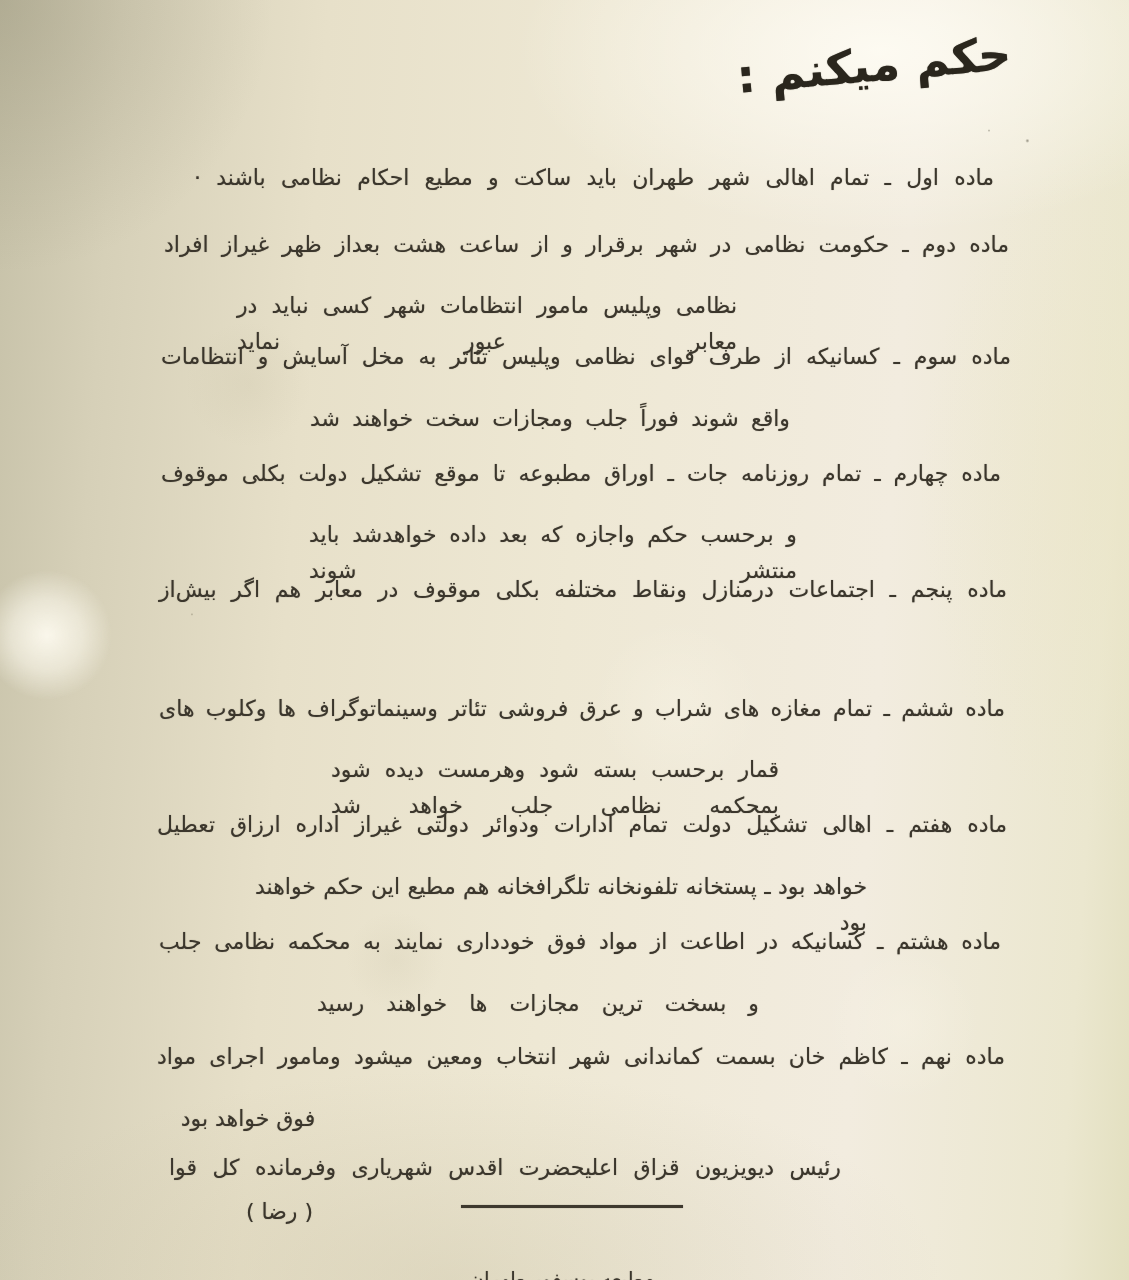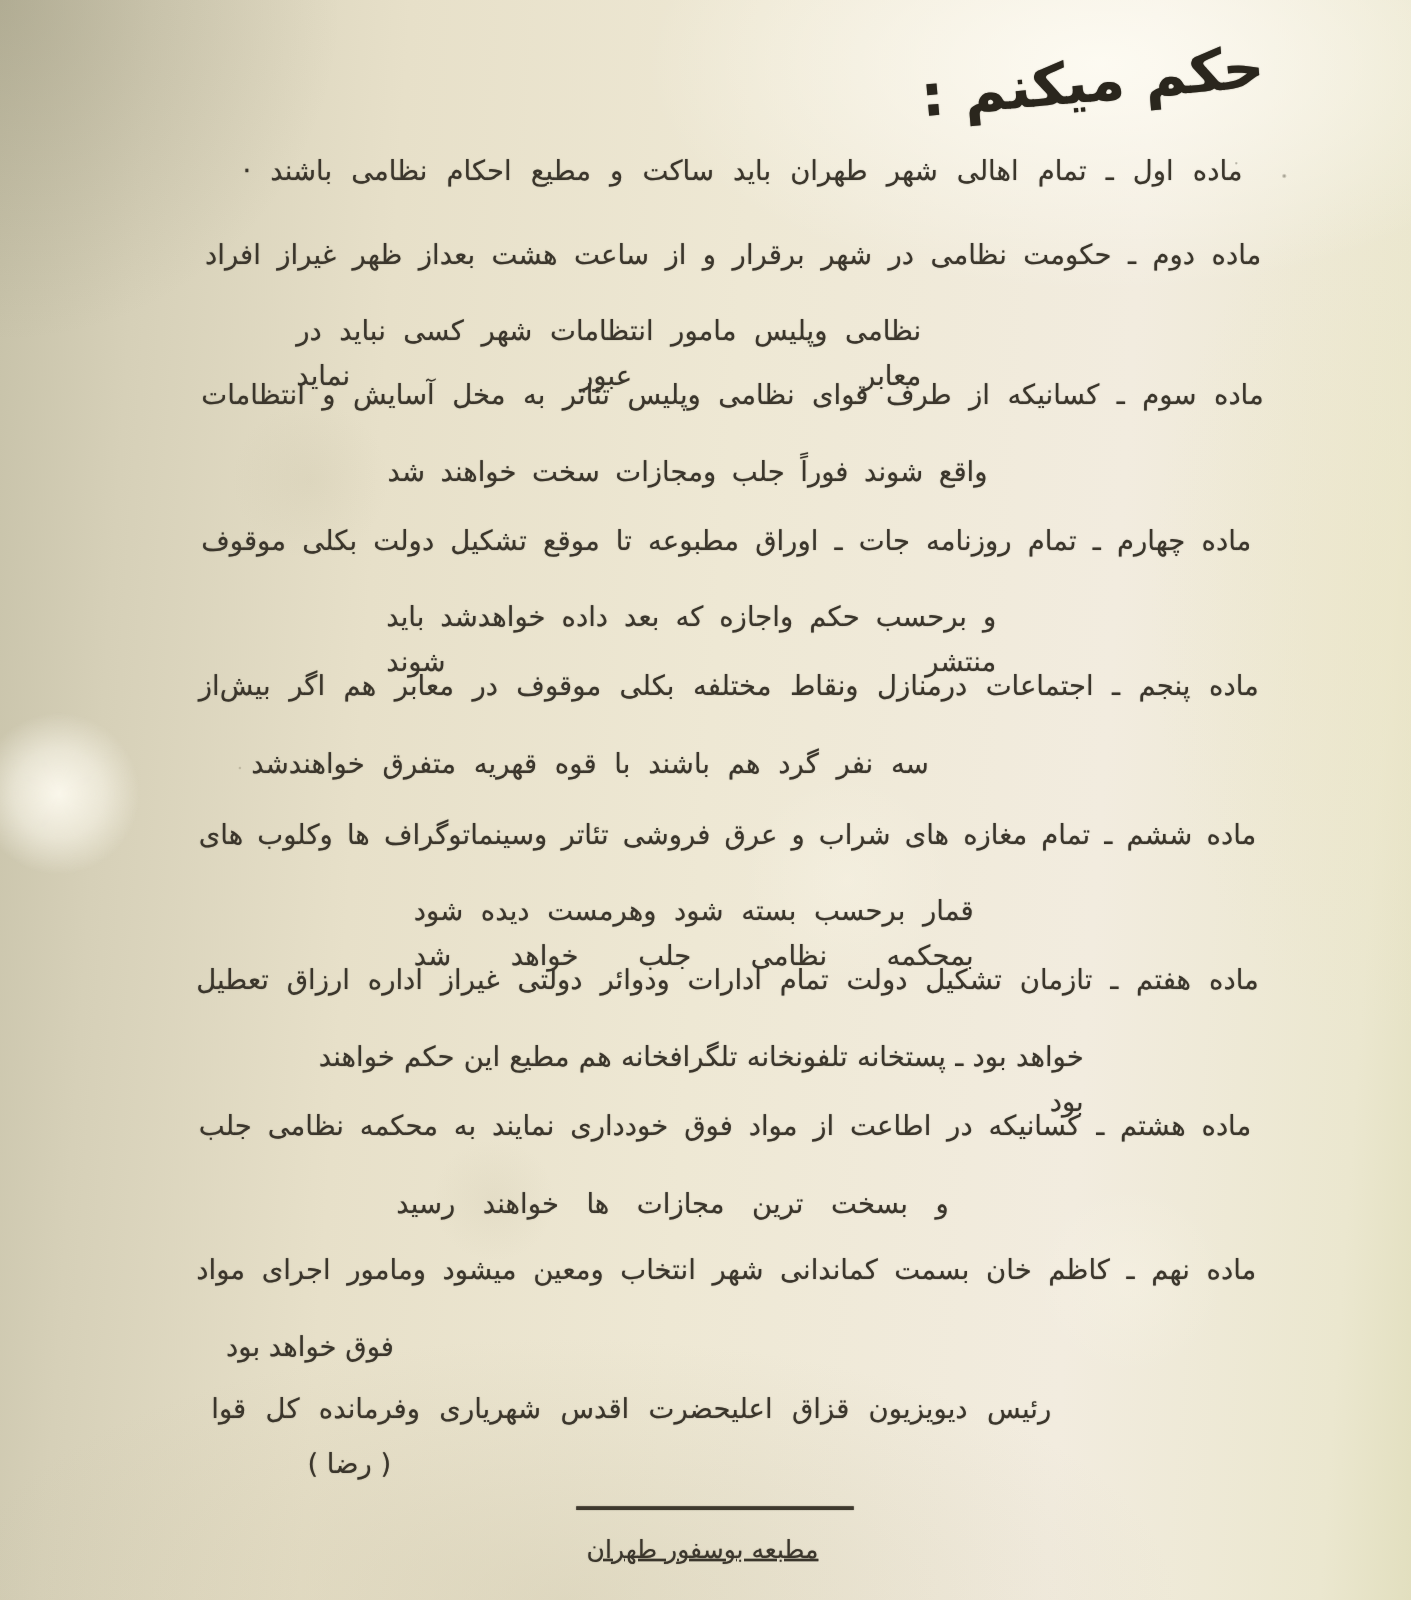--- a/index.html
+++ b/index.html
@@ -48,20 +48,21 @@
     position: absolute;
     direction: rtl;
     unicode-bidi: embed;
     color: #3b362c;
     font-size: 22px;
     line-height: 36px;
     white-space: normal;
     text-align: justify;
     text-align-last: justify;
     text-shadow: 0 0 1px rgba(59,54,44,0.55);
+    margin-top: 40px;
   }
   .ink.center {
     text-align-last: center;
   }
   .decree-title {
     position: absolute;
     direction: rtl;
     top: 26px;
     right: 118px;
     width: 280px;
@@ -118,26 +119,25 @@
   <div class="ink a2l1">ماده دوم ـ حکومت نظامی در شهر برقرار و از ساعت هشت بعداز ظهر غیراز افراد</div>
   <div class="ink a2l2">نظامی وپلیس مامور انتظامات شهر کسی نباید در معابر عبور نماید</div>
 
   <div class="ink a3l1">ماده سوم ـ کسانیکه از طرف قوای نظامی وپلیس تئاتر به مخل آسایش و انتظامات</div>
   <div class="ink a3l2">واقع شوند فوراً جلب ومجازات سخت خواهند شد</div>
 
   <div class="ink a4l1">ماده چهارم ـ تمام روزنامه جات ـ اوراق مطبوعه تا موقع تشکیل دولت بکلی موقوف</div>
   <div class="ink a4l2">و برحسب حکم واجازه که بعد داده خواهدشد باید منتشر شوند</div>
 
   <div class="ink a5l1">ماده پنجم ـ اجتماعات درمنازل ونقاط مختلفه بکلی موقوف در معابر هم اگر بیش‌از</div>
-  <div class="ink a5l2">سه نفر گرد هم باشند با قوه قهریه متفرق خواهندشد</div>
 
   <div class="ink a6l1">ماده ششم ـ تمام مغازه های شراب و عرق فروشی تئاتر وسینماتوگراف ها وکلوب های</div>
   <div class="ink a6l2">قمار برحسب بسته شود وهرمست دیده شود بمحکمه نظامی جلب خواهد شد</div>
 
-  <div class="ink a7l1">ماده هفتم ـ تازمان تشکیل دولت تمام ادارات ودوائر دولتی غیراز اداره ارزاق تعطیل</div>
+  <div class="ink a7l1">ماده هفتم ـ اهالی تشکیل دولت تمام ادارات ودوائر دولتی غیراز اداره ارزاق تعطیل</div>
   <div class="ink a7l2">خواهد بود ـ پستخانه تلفونخانه تلگرافخانه هم مطیع این حکم خواهند بود</div>
 
   <div class="ink a8l1">ماده هشتم ـ کسانیکه در اطاعت از مواد فوق خودداری نمایند به محکمه نظامی جلب</div>
   <div class="ink a8l2">و بسخت ترین مجازات ها خواهند رسید</div>
 
   <div class="ink a9l1">ماده نهم ـ کاظم خان بسمت کماندانی شهر انتخاب ومعین میشود ومامور اجرای مواد</div>
   <div class="ink a9l2 center">فوق خواهد بود</div>
 
   <div class="ink sig1">رئیس دیویزیون قزاق اعلیحضرت اقدس شهریاری وفرمانده کل قوا</div>
   <div class="ink sig2 center">( رضا )</div>

